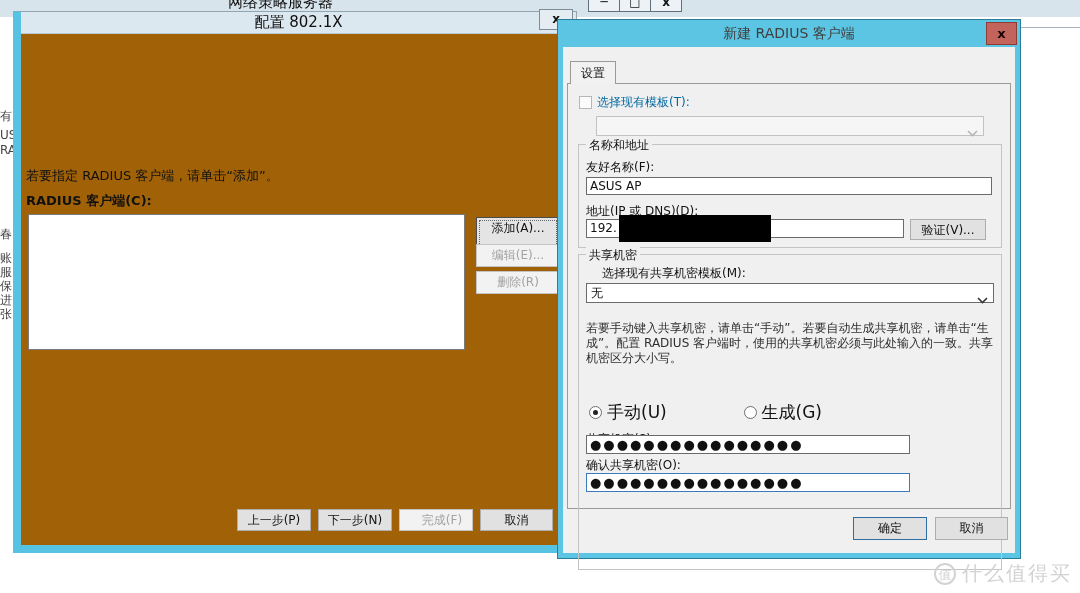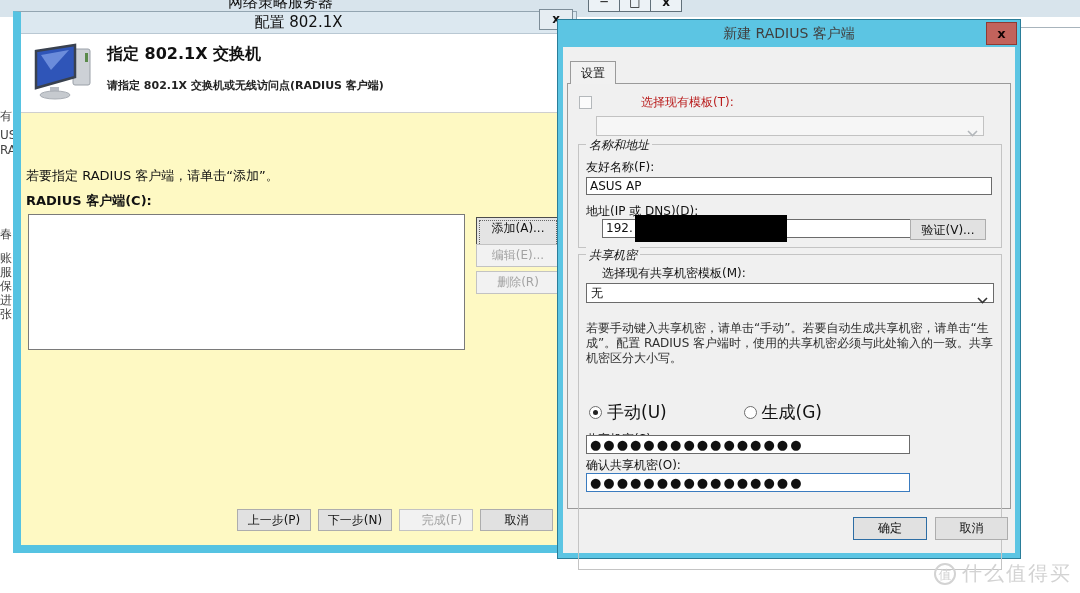--- a/index.html
+++ b/index.html
@@ -13,21 +13,21 @@
   .win-controls { position:absolute; left:588px; top:-13px; display:flex; z-index:1; }
   .win-btn { width:32px; height:25px; background:#ecf2f6; border:1px solid #61707a; margin-right:-1px;
              display:flex; align-items:flex-end; justify-content:center; font-weight:bold; font-size:12px; padding-bottom:2px; color:#111; }
   .bg-edge-line { position:absolute; left:1020px; top:27px; width:60px; height:1px; background:#a8b4bc; z-index:1; }
 
   
   .frag { position:absolute; left:0; width:13px; overflow:hidden; color:#444; font-size:12px; z-index:0; white-space:nowrap; }
 
   
   .wizard { position:absolute; left:13px; top:11px; width:564px; height:542px; z-index:2;
-            background:#fef9c3; border:1px solid #93a5b1; border-left:8px solid #56c3e2; border-bottom:8px solid #56c3e2; }
+            background:#a16207; border:1px solid #93a5b1; border-left:8px solid #56c3e2; border-bottom:8px solid #56c3e2; }
   .wiz-titlebar { position:relative; height:22px; background:#dce8f0; border-bottom:1px solid #b9c8d3;
                   text-align:center; font-size:15px; line-height:21px; color:#101010; }
   .wiz-close { position:absolute; right:3px; top:-3px; width:34px; height:21px; background:#e6edf2;
                border:1px solid #7d8d98; font-weight:bold; font-size:12px; text-align:center; line-height:19px; z-index:3; }
   .wiz-header { position:absolute; left:0; top:22px; width:100%; height:79px; background:#fff; border-bottom:1px solid #cfcfcf; }
   .wiz-icon { position:absolute; left:12px; top:8px; }
   .wiz-heading { position:absolute; left:86px; top:10px; font-size:16px; font-weight:bold; }
   .wiz-subheading { position:absolute; left:86px; top:44px; font-size:11px; font-weight:bold; color:#222; }
   .wiz-p1 { position:absolute; left:5px; top:112px; width:545px; font-size:13px; line-height:17px; }
   .wiz-p2 { position:absolute; left:5px; top:155px; width:545px; font-size:13px; }
@@ -50,29 +50,29 @@
   .rdlg { position:absolute; left:558px; top:20px; width:462px; height:538px; background:#5cc5e3;
           outline:1px solid #2a7d99; z-index:3; }
   .rdlg-titlebar { position:relative; height:17px; text-align:center; font-size:14px; line-height:26px; color:#404040; }
   .rdlg-close { position:absolute; right:3px; top:2px; width:31px; height:23px; background:#c2635c;
                 border:1px solid #8f3a33; color:#160606; font-weight:bold; font-size:13px; text-align:center; line-height:21px; }
   .rdlg-body { position:absolute; left:5px; top:27px; right:5px; bottom:5px; background:#f0f0f0; }
   .tab { position:absolute; left:7px; top:14px; width:46px; height:23px; background:#f1f1f1;
          border:1px solid #9a9a9a; border-bottom:none; z-index:2; text-align:center; font-size:12px; line-height:22px; }
   .tab-panel { position:absolute; left:4px; top:36px; width:444px; height:426px; border:1px solid #9a9a9a; background:#f0f0f0; }
 
-  .chk-row { position:absolute; left:11px; top:10px; display:flex; align-items:center; color:#b91c1c;gap:44px; }
+  .chk-row { position:absolute; left:11px; top:10px; display:flex; align-items:center; color:#0369a1; }
   .chk-box { width:13px; height:13px; background:#fbfbfb; border:1px solid #b4b8bb; margin-right:5px; }
   .combo { position:relative; background:#fff; border:1px solid #6b6b6b; height:20px; font-size:12px; line-height:18px; padding:0 18px 0 4px; }
   .combo.disabled { background:#f6f6f6; border:1px solid #c2c2c2; }
   .combo .chev { position:absolute; right:5px; top:7px; }
   .combo-disabled-pos { position:absolute; left:28px; top:32px; width:388px; }
 
   .group { position:absolute; border:1px solid #c4c4c4; }
-  .group-legend { position:absolute; top:-8px; left:7px; background:#f0f0f0; padding:0 3px; font-size:12px; color:#111;font-style:italic; }
+  .group-legend { position:absolute; top:-8px; left:7px; background:#f0f0f0; padding:0 3px; font-size:12px; color:#111; }
   .g-name { left:10px; top:60px; width:424px; height:104px; }
   .g-secret { left:10px; top:170px; width:424px; height:316px; }
 
   .flabel { position:absolute; font-size:12px; color:#111; white-space:nowrap; }
   .tinput { position:absolute; background:#fff; border:1px solid #6b6b6b; font-size:12px; line-height:16px; padding:0 3px; overflow:visible; }
   .redact { position:absolute; left:32px; top:-5px; width:152px; height:27px; background:#000; }
   .verify-btn { position:absolute; left:331px; top:74px; width:76px; height:21px; }
 
   .instructions { position:absolute; left:7px; top:66px; width:408px; font-size:12px; line-height:15px; color:#2f2f2f; }
   .radio-row { position:absolute; top:146px; left:0; width:100%; }
@@ -112,34 +112,20 @@
   <span class="frag" style="top:250px">账</span>
   <span class="frag" style="top:264px">服</span>
   <span class="frag" style="top:278px">保</span>
   <span class="frag" style="top:292px">进</span>
   <span class="frag" style="top:306px">张</span>
 
   <div class="wizard">
     <div class="wiz-titlebar">配置 802.1X</div>
     <div class="wiz-close">x</div>
 
-    <div class="wiz-header">
-      <span class="wiz-icon">
-        <svg width="64" height="58" viewBox="0 0 64 58">
-          <rect x="40" y="7" width="17" height="36" rx="2" fill="#cdd1d6" stroke="#9aa0a8"></rect>
-          <rect x="52" y="11" width="3" height="9" fill="#5a8a4a"></rect>
-          <polygon points="3,9 42,3 42,35 3,46" fill="#2f55b8" stroke="#39414f" stroke-width="2.5"></polygon>
-          <polygon points="8,13 36,8 18,28" fill="#7b9ae4" opacity="0.8"></polygon>
-          <rect x="17" y="45" width="9" height="6" fill="#b9bdc4"></rect>
-          <ellipse cx="22" cy="53" rx="15" ry="4" fill="#c6cacf" stroke="#a8adb4"></ellipse>
-        </svg>
-      </span>
-      <div class="wiz-heading">指定 802.1X 交换机</div>
-      <div class="wiz-subheading">请指定 802.1X 交换机或无线访问点(RADIUS 客户端)</div>
-    </div>
 
     <div class="wiz-p2">若要指定 RADIUS 客户端，请单击“添加”。</div>
     <div class="wiz-listlabel">RADIUS 客户端(C):</div>
     <div class="wiz-listbox"></div>
 
     <span class="btn default-focus wiz-btn-add">添加(A)...</span>
     <span class="btn disabled wiz-btn-edit">编辑(E)...</span>
     <span class="btn disabled wiz-btn-del">删除(R)</span>
 
     <span class="btn wiz-nav-prev">上一步(P)</span>
@@ -166,21 +152,21 @@
                 <polyline points="1,1 5.5,5.5 10,1" fill="none" stroke="#b2b6ba" stroke-width="1.6"></polyline>
               </svg>
           </span>
         </div>
 
         <div class="group g-name">
           <span class="group-legend">名称和地址</span>
           <span class="flabel" style="left:7px;top:14px">友好名称(F):</span>
           <div class="tinput" style="left:7px;top:32px;width:406px;height:18px">ASUS AP</div>
           <span class="flabel" style="left:7px;top:58px">地址(IP 或 DNS)(D):</span>
-          <div class="tinput" style="left:23px;top:74px;width:318px;height:19px">
+          <div class="tinput" style="left:7px;top:74px;width:318px;height:19px">
             <span>192.</span>
             <span class="redact"></span>
           </div>
           <span class="btn verify-btn">验证(V)...</span>
         </div>
 
         <div class="group g-secret">
           <span class="group-legend">共享机密</span>
           <span class="flabel" style="left:23px;top:10px">选择现有共享机密模板(M):</span>
           <div class="combo" style="position:absolute;left:7px;top:28px;width:408px">

